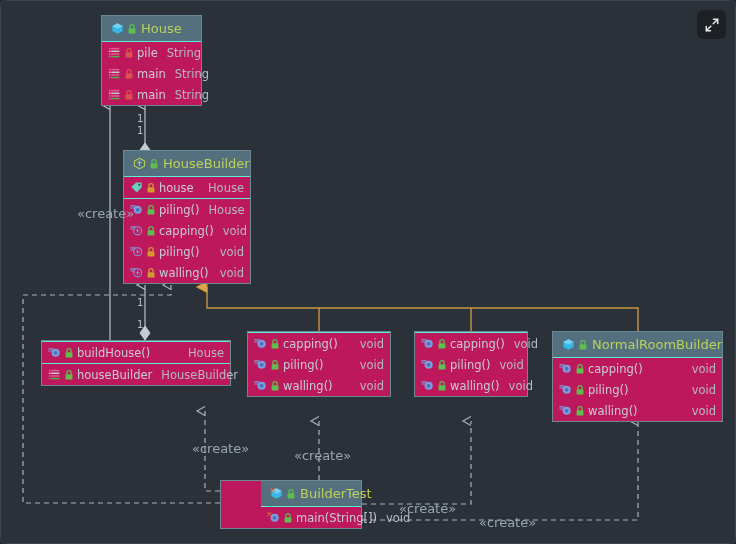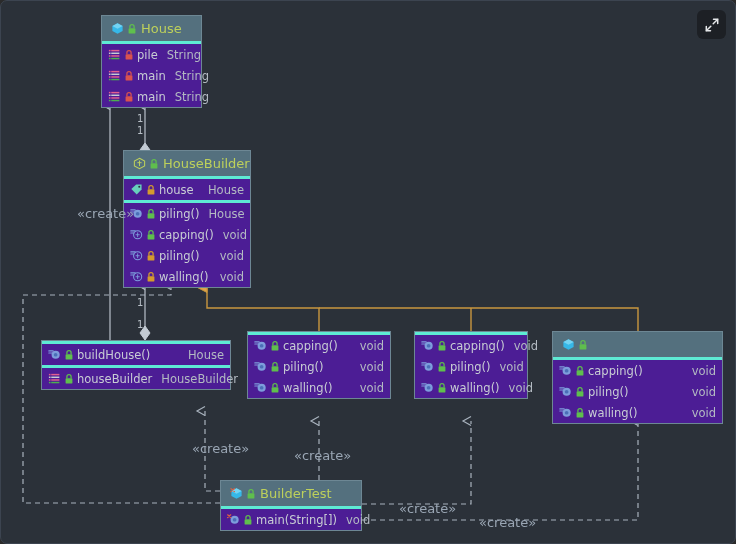--- a/index.html
+++ b/index.html
@@ -22,40 +22,40 @@
   }
   #edges {
     position: absolute;
     left: 0; top: 0;
     width: 736px;
     height: 544px;
   }
   .node {
     position: absolute;
     border: 1px solid #6d8794;
-    background: #4c1d95;
+    background: #be185d;
     box-sizing: border-box;
     z-index: 5;
   }
   .node-header {
     background: #54707e;
     display: flex;
     align-items: center;
     height: 25px;
     padding: 0 8px;
     box-sizing: border-box;
   }
   .node-title {
     color: #bdd05b;
     font-size: 13px;
     white-space: nowrap;
     margin-left: 4px;
   }
   .section {
-    border-top: 3px solid #5eead4;
+    border-top: 1px solid #5eead4;
     text-align: center;
   }
   .row {
     display: flex;
     align-items: center;
     height: 21px;
     padding: 0 6px 0 5px;
     box-sizing: border-box;
     font-size: 11.5px;
     color: #c8cdd4;
@@ -538,20 +538,21 @@
               <path d="M8 1.6 L14.3 5 L14.3 11 L8 14.4 L1.7 11 L1.7 5 Z" fill="#36b8e8"></path>
               <path d="M8 1.6 L14.3 5 L8 8.4 L1.7 5 Z" fill="#74d3f2"></path>
             </svg>
           </span>
           <span class="lock">
             <svg width="10" height="12" viewBox="0 0 12 14">
               <path d="M3.5 6 L3.5 4.1 A2.5 2.5 0 0 1 8.5 4.1 L8.5 6" fill="none" stroke="#5fbf4d" stroke-width="1.5"></path>
               <rect x="1.9" y="6" width="8.2" height="6.4" rx="1" fill="#5fbf4d"></rect>
             </svg>
           </span>
+          <span class="node-title">NormalRoomBuilder</span>
         </div>
         <div class="section">
           <div class="row">
             <span class="ico">
               <svg width="13" height="13" viewBox="0 0 16 16">
                 <circle cx="9.4" cy="8.3" r="5" fill="#7d9ddc"></circle>
                 <circle cx="9.4" cy="8.3" r="2.3" fill="#4b6fb8"></circle>
                 <path d="M1 3.6 L6.4 3.6 M1 6.2 L4.8 6.2" stroke="#7d9ddc" stroke-width="1.4" stroke-linecap="round"></path>
               </svg>
             </span>
@@ -593,21 +594,21 @@
               <svg width="10" height="12" viewBox="0 0 12 14">
                 <path d="M3.5 6 L3.5 4.1 A2.5 2.5 0 0 1 8.5 4.1 L8.5 6" fill="none" stroke="#5fbf4d" stroke-width="1.5"></path>
                 <rect x="1.9" y="6" width="8.2" height="6.4" rx="1" fill="#5fbf4d"></rect>
               </svg>
             </span>
             <span class="nm">walling()</span>
             <span class="ty">void</span>
           </div>
         </div>
       </div>
-      <div class="node" style="left: 219px; top: 479px; width: 142px;">
+      <div class="node" style="left: 219px; top: 479px; width: 142px; padding-left: 40px;">
         <div class="node-header">
           <span class="ico">
             <svg width="13" height="13" viewBox="0 0 16 16">
               <path d="M8 1.6 L14.3 5 L14.3 11 L8 14.4 L1.7 11 L1.7 5 Z" fill="#36b8e8"></path>
               <path d="M8 1.6 L14.3 5 L8 8.4 L1.7 5 Z" fill="#74d3f2"></path>
               <path d="M1.2 2 L5.4 5.6 M5.4 2 L1.2 5.6" stroke="#e0603f" stroke-width="1.5" stroke-linecap="round"></path>
             </svg>
           </span>
           <span class="lock">
             <svg width="10" height="12" viewBox="0 0 12 14">

